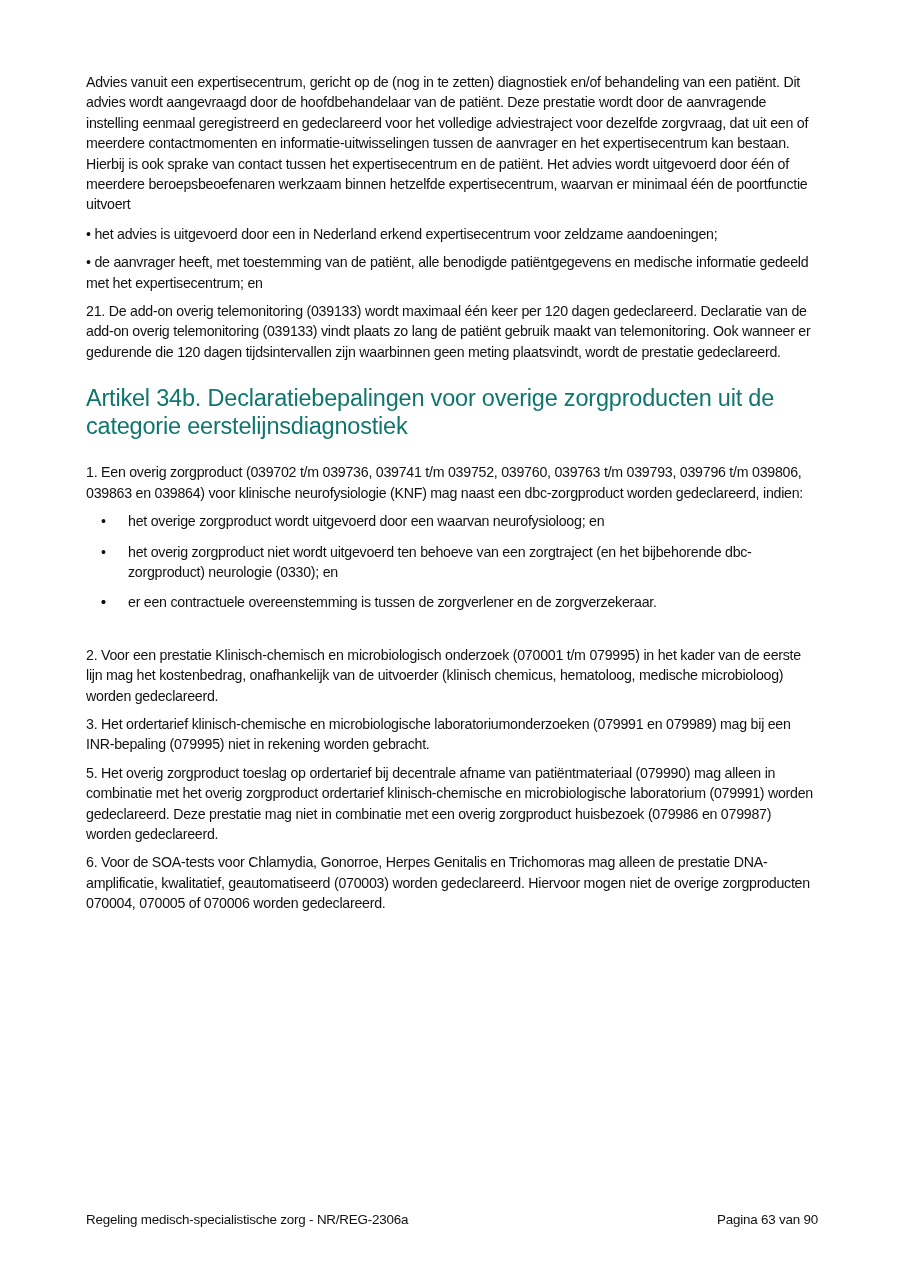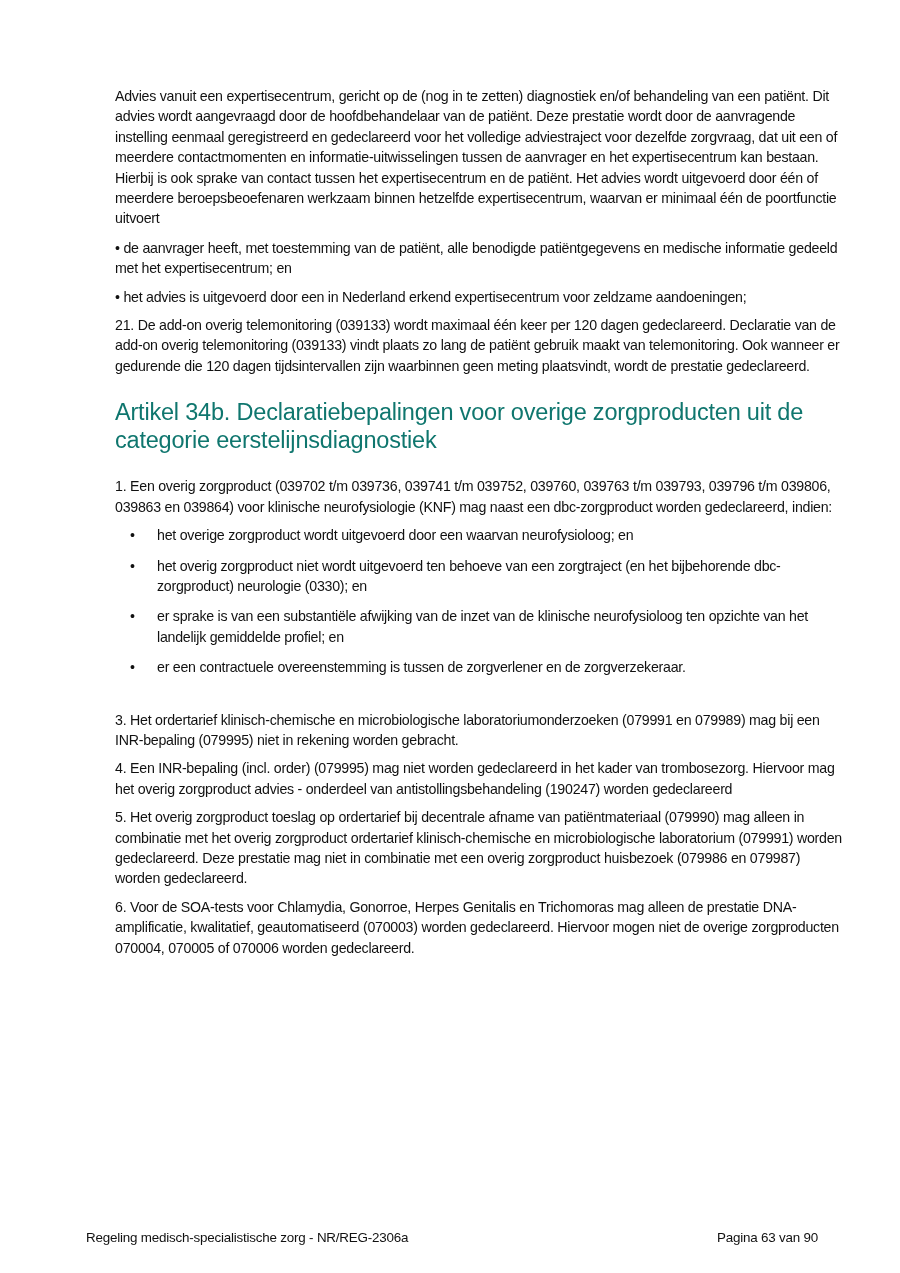--- a/index.html
+++ b/index.html
@@ -11,23 +11,22 @@
       width: 900px;
       height: 1273px;
       position: relative;
       overflow: hidden;
       font-family: "Liberation Sans", sans-serif;
       color: #111111;
     }
     .page {
       position: absolute;
       left: 86px;
-      top: 86px;
+      top: 72px;
       width: 732px;
-      margin-left: 29px;
     }
     p {
       margin: 0;
       font-size: 14.2px;
       line-height: 20.4px;
       letter-spacing: -0.25px;
     }
     .gap { margin-bottom: 8px; }
     .intro { margin-bottom: 9px; }
     .plain-bullet { margin-bottom: 8px; }
@@ -61,58 +60,56 @@
     .footer {
       position: absolute;
       left: 86px;
       right: 82px;
       top: 1212px;
       display: flex;
       justify-content: space-between;
       font-size: 13.4px;
       letter-spacing: -0.2px;
       color: #111111;
-      margin-top: 18px;
     }
   </style>
 </head>
 <body>
 
 <div class="page">
   <p class="intro">Advies vanuit een expertisecentrum, gericht op de (nog in te zetten) diagnostiek en/of behandeling van een patiënt. Dit advies wordt aangevraagd door de hoofdbehandelaar van de patiënt. Deze prestatie wordt door de aanvragende instelling eenmaal geregistreerd en gedeclareerd voor het volledige adviestraject voor dezelfde zorgvraag, dat uit een of meerdere contactmomenten en informatie-uitwisselingen tussen de aanvrager en het expertisecentrum kan bestaan. Hierbij is ook sprake van contact tussen het expertisecentrum en de patiënt. Het advies wordt uitgevoerd door één of meerdere beroepsbeoefenaren werkzaam binnen hetzelfde expertisecentrum, waarvan er minimaal één de poortfunctie uitvoert</p>
+  <p class="plain-bullet">• het advies is uitgevoerd door een in Nederland erkend expertisecentrum voor zeldzame aandoeningen;</p>
   <p class="plain-bullet">• de aanvrager heeft, met toestemming van de patiënt, alle benodigde patiëntgegevens en medische informatie gedeeld met het expertisecentrum; en</p>
-  <p class="plain-bullet">• het advies is uitgevoerd door een in Nederland erkend expertisecentrum voor zeldzame aandoeningen;</p>
   <p>21. De add-on overig telemonitoring (039133) wordt maximaal één keer per 120 dagen gedeclareerd. Declaratie van de add-on overig telemonitoring (039133) vindt plaats zo lang de patiënt gebruik maakt van telemonitoring. Ook wanneer er gedurende die 120 dagen tijdsintervallen zijn waarbinnen geen meting plaatsvindt, wordt de prestatie gedeclareerd.</p>
 
   <h2>Artikel 34b. Declaratiebepalingen voor overige zorgproducten uit de categorie eerstelijnsdiagnostiek</h2>
 
   <p>1. Een overig zorgproduct (039702 t/m 039736, 039741 t/m 039752, 039760, 039763 t/m 039793, 039796 t/m 039806, 039863 en 039864) voor klinische neurofysiologie (KNF) mag naast een dbc-zorgproduct worden gedeclareerd, indien:</p>
   <ul class="bullets">
     <li>
       <span class="dot">•</span>
       <span>het overige zorgproduct wordt uitgevoerd door een waarvan neurofysioloog; en</span>
     </li>
     <li>
       <span class="dot">•</span>
       <span>het overig zorgproduct niet wordt uitgevoerd ten behoeve van een zorgtraject (en het bijbehorende dbc-zorgproduct) neurologie (0330); en</span>
     </li>
     <li>
       <span class="dot">•</span>
-      <span>er sprake is van een substantiële afwijking van de inzet van de klinische neurofysioloog ten opzichte van het landelijk gemiddelde profiel; en</span>
     </li>
     <li>
       <span class="dot">•</span>
       <span>er een contractuele overeenstemming is tussen de zorgverlener en de zorgverzekeraar.</span>
     </li>
   </ul>
 
   <div class="spacer"></div>
 
+  <p class="gap">2. Voor een prestatie Klinisch-chemisch en microbiologisch onderzoek (070001 t/m 079995) in het kader van de eerste lijn mag het kostenbedrag, onafhankelijk van de uitvoerder (klinisch chemicus, hematoloog, medische microbioloog) worden gedeclareerd.</p>
   <p class="gap">3. Het ordertarief klinisch-chemische en microbiologische laboratoriumonderzoeken (079991 en 079989) mag bij een INR-bepaling (079995) niet in rekening worden gebracht.</p>
-  <p class="gap">4. Een INR-bepaling (incl. order) (079995) mag niet worden gedeclareerd in het kader van trombosezorg. Hiervoor mag het overig zorgproduct advies - onderdeel van antistollingsbehandeling (190247) worden gedeclareerd</p>
   <p class="gap">5. Het overig zorgproduct toeslag op ordertarief bij decentrale afname van patiëntmateriaal (079990) mag alleen in combinatie met het overig zorgproduct ordertarief klinisch-chemische en microbiologische laboratorium (079991) worden gedeclareerd. Deze prestatie mag niet in combinatie met een overig zorgproduct huisbezoek (079986 en 079987) worden gedeclareerd.</p>
   <p class="gap">6. Voor de SOA-tests voor Chlamydia, Gonorroe, Herpes Genitalis en Trichomoras mag alleen de prestatie DNA-amplificatie, kwalitatief, geautomatiseerd (070003) worden gedeclareerd. Hiervoor mogen niet de overige zorgproducten 070004, 070005 of 070006 worden gedeclareerd.</p>
 </div>
 
 <div class="footer">
   <span>Regeling medisch-specialistische zorg - NR/REG-2306a</span>
   <span>Pagina 63 van 90</span>
 </div>
 
 </body></html>

